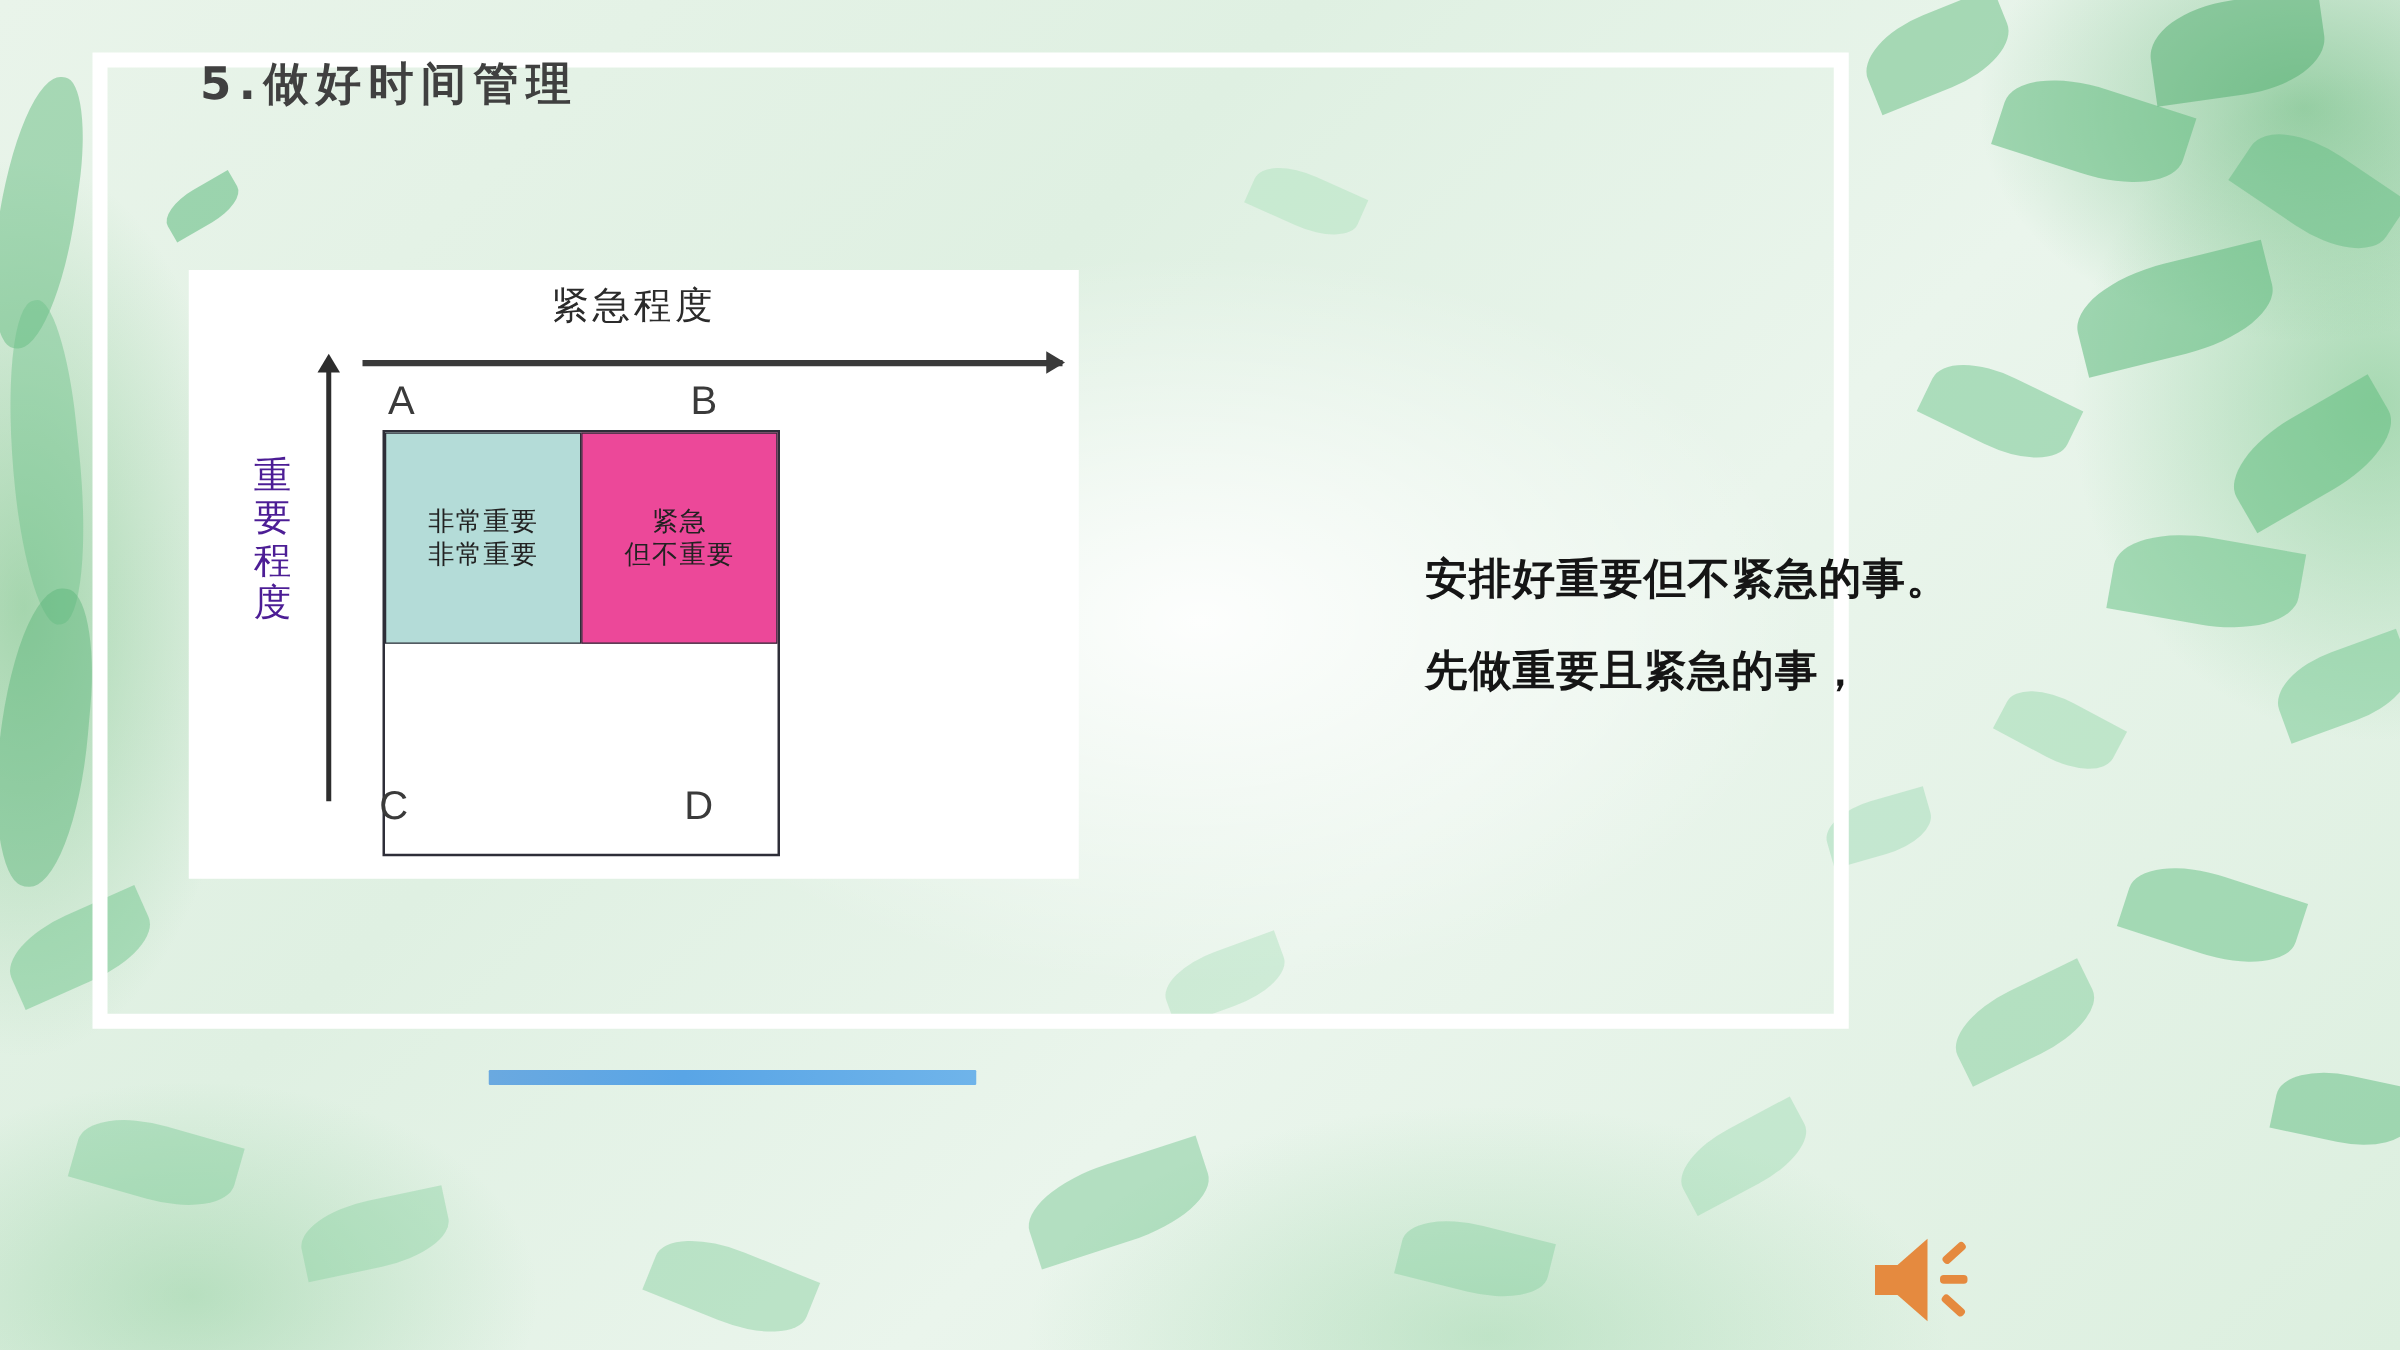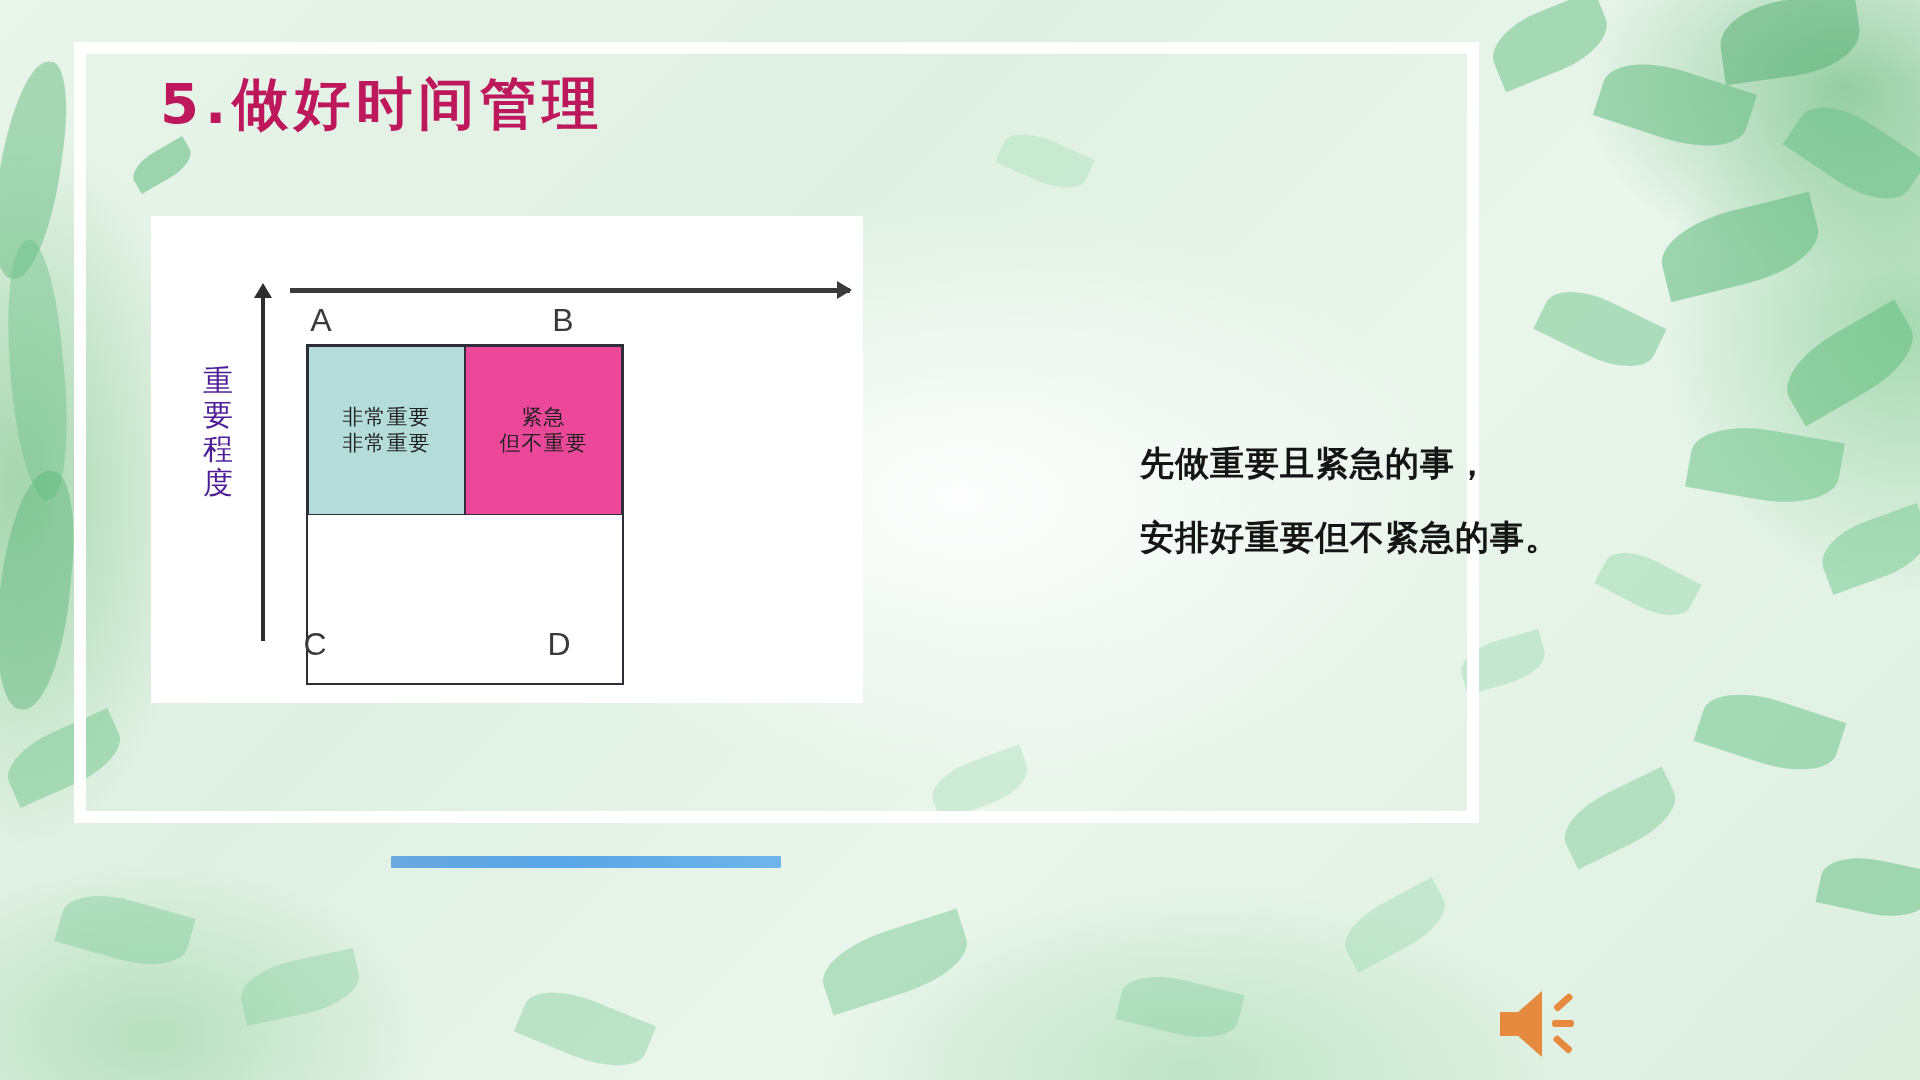--- a/index.html
+++ b/index.html
@@ -28,22 +28,22 @@
   
   #frame{
     position:absolute;left:74px;top:42px;width:1405px;height:781px;
     border:12px solid #ffffff;
     box-sizing:border-box;
     background:transparent;
   }
 
   
   #title{
-    position:absolute;left:160px;top:67px;
-    font-size:56px;font-weight:bold;color:#be185d;
+    position:absolute;left:160px;top:43px;
+    font-size:36px;font-weight:bold;color:#404040;
     letter-spacing:6px;
     white-space:nowrap;
     font-family:"DejaVu Sans","Liberation Sans",sans-serif;
   }
 
   
   #matrix-card{
     position:absolute;left:151px;top:216px;width:712px;height:487px;
     background:#ffffff;
   }
@@ -153,20 +153,21 @@
   <div class="leafy" style="left:930px;top:760px;width:100px;height:46px;background:#93d8a8;opacity:.32;transform:rotate(-20deg);"></div>
   <div class="leafy" style="left:130px;top:150px;width:64px;height:30px;background:#5db97d;opacity:.55;transform:rotate(-30deg);"></div>
 </div>
 
 <div id="frame"></div>
 
 <div id="title">5.做好时间管理</div>
 
 <div id="matrix-card">
 
+  <div id="axis-top-label">紧急程度</div>
 
   <div id="h-axis"></div>
   <div id="v-axis"></div>
 
   <div id="axis-left-label">重要程度</div>
 
   <div class="col-letter" id="letter-a">A</div>
   <div class="col-letter" id="letter-b">B</div>
 
   <div id="grid">
@@ -184,22 +185,22 @@
     </div>
   </div>
 
   <div class="col-letter-bottom" id="letter-c">C</div>
   <div class="col-letter-bottom" id="letter-d">D</div>
 </div>
 
 <div id="blue-bar"></div>
 
 <div id="right-text">
+  <div>安排好重要但不紧急的事。</div>
   <div>先做重要且紧急的事，</div>
-  <div>安排好重要但不紧急的事。</div>
 </div>
 
 <div id="speaker">
   <svg width="100" height="78" viewBox="0 0 100 78" aria-hidden="true">
     <path d="M10 27 H28 L52 6 V72 L28 51 H10 Z" fill="#e58a3f"></path>
     <rect x="62" y="35" width="22" height="7" rx="3" fill="#e58a3f"></rect>
     <rect x="62" y="14" width="22" height="7" rx="3" fill="#e58a3f" transform="rotate(-42 73 17)"></rect>
     <rect x="62" y="56" width="22" height="7" rx="3" fill="#e58a3f" transform="rotate(42 73 59)"></rect>
   </svg>
 </div>

